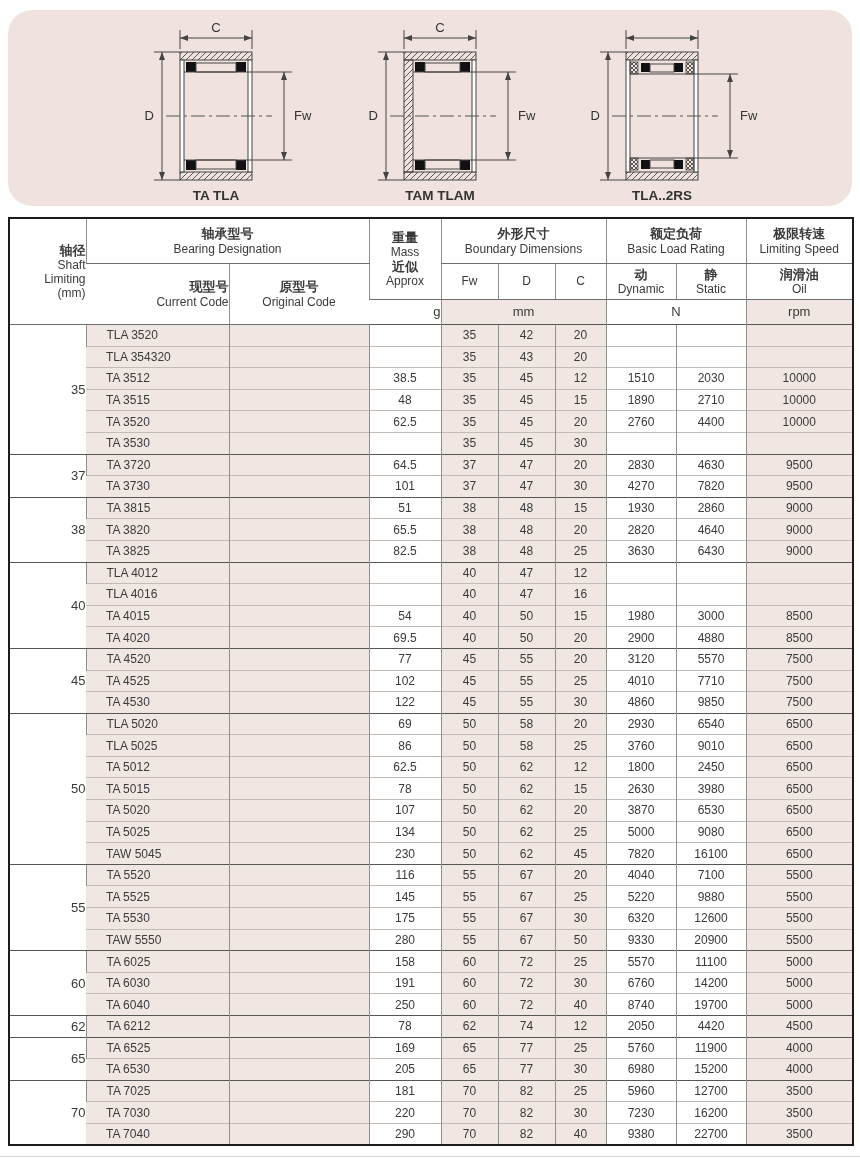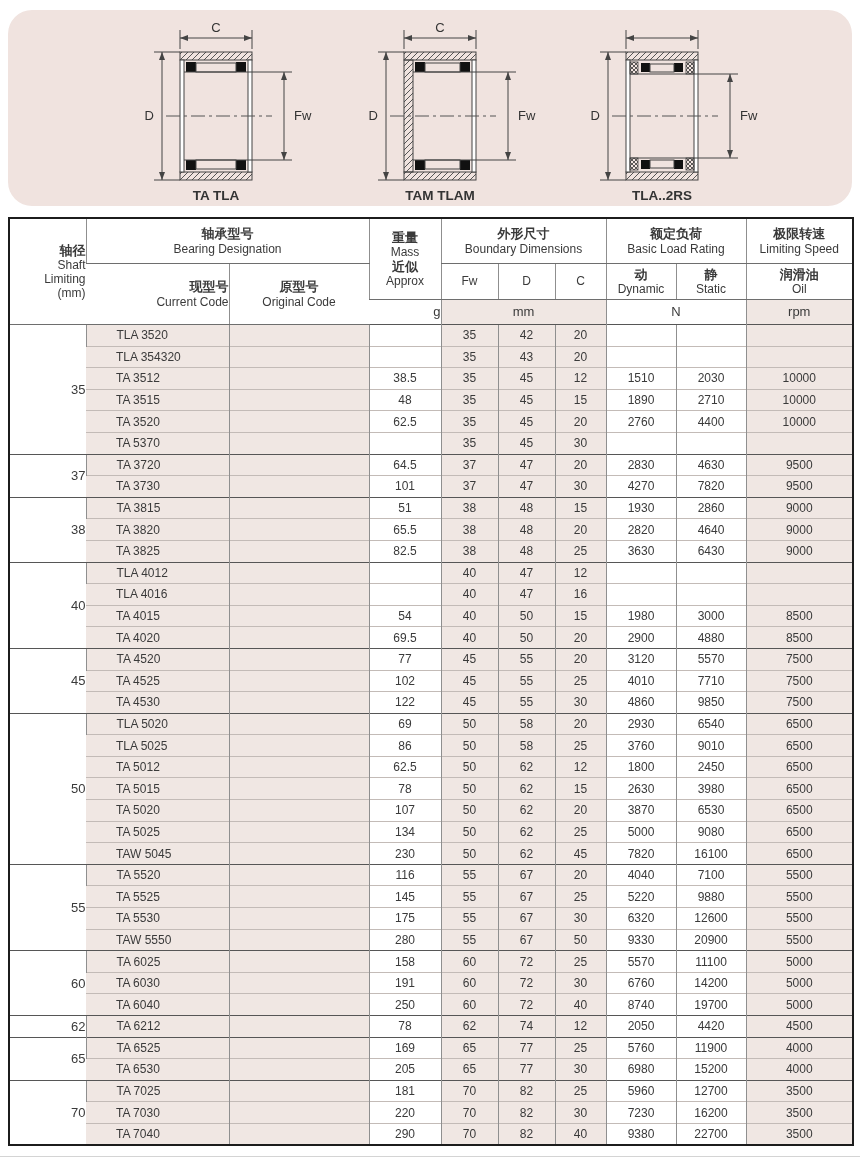--- a/index.html
+++ b/index.html
@@ -33,21 +33,21 @@
   thead tr.h1 th{border-bottom:1px solid #6e6e6e;height:44px;}
   thead tr.h2 th{border-bottom:1px solid #6e6e6e;height:35px;}
   thead tr.h3 th{height:24px;font-size:13px;}
   thead th.span-h{border-bottom:none;}
   .zh{font-size:13px;font-weight:bold;}
   .en{font-size:12px;}
   tbody tr{height:21.6px;}
   tbody td{font-size:12px;border-top:1px solid #c3bbb7;}
   tbody tr.group-start td{border-top:1px solid #565656;}
   td.pink,th.pink{background:#f0e7e3;}
-  td.code-cell{text-align:left;padding-left:30px;}
+  td.code-cell{text-align:left;padding-left:20px;}
   td.shaft-cell{font-size:13px;background:#fff;}
   .bottom-rule{position:absolute;left:0;top:1156px;width:860px;height:1px;background:#d4d4d4;}
   
   .dimtext{font-family:"Liberation Sans","DejaVu Sans",sans-serif;font-size:13px;fill:#333;}
   .dialabel{font-family:"Liberation Sans","DejaVu Sans",sans-serif;font-size:13.5px;font-weight:bold;fill:#333;}
 </style>
 </head>
 <body>
 
 <div class="panel">
@@ -322,21 +322,21 @@
         <td class="pink"></td>
         <td>62.5</td>
         <td class="pink">35</td>
         <td class="pink">45</td>
         <td class="pink">20</td>
         <td>2760</td>
         <td>4400</td>
         <td class="pink">10000</td>
       </tr>
       <tr>
-        <td class="code-cell pink">TA 5370</td>
+        <td class="code-cell pink">TA 3530</td>
         <td class="pink"></td>
         <td></td>
         <td class="pink">35</td>
         <td class="pink">45</td>
         <td class="pink">30</td>
         <td></td>
         <td></td>
         <td class="pink"></td>
       </tr>
       <tr class="group-start">

